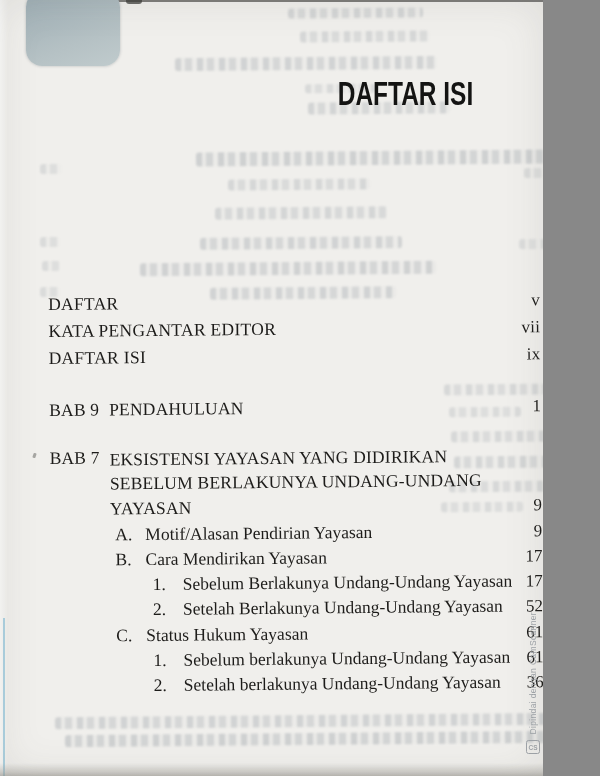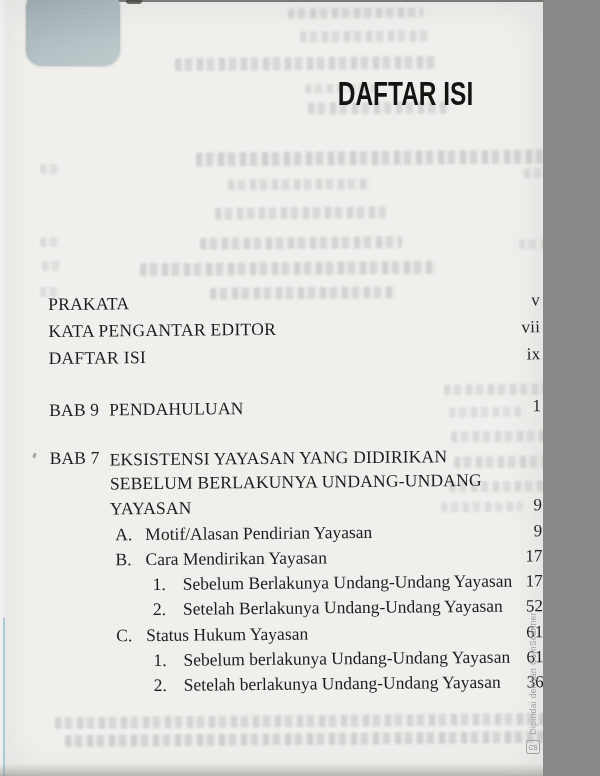--- a/index.html
+++ b/index.html
@@ -106,21 +106,21 @@
       <div class="ghost" style="left: 441px; top: 502px; width: 82px; height: 10px; opacity: 0.3;"></div>
       <div class="ghost" style="left: 55px; top: 715px; width: 510px; height: 12px; opacity: 0.42;"></div>
       <div class="ghost" style="left: 65px; top: 733px; width: 490px; height: 12px; opacity: 0.46;"></div>
     </div>
 
   <div class="heading">DAFTAR ISI</div>
 
   <div class="toc">
 
     <div class="row fm">
-      <span>PRAKATA</span>
+      <span>DAFTAR</span>
       <span class="pg">v</span>
     </div>
     <div class="row fm">
       <span>KATA PENGANTAR EDITOR</span>
       <span class="pg">vii</span>
     </div>
     <div class="row fm">
       <span>DAFTAR ISI</span>
       <span class="pg">ix</span>
     </div>

